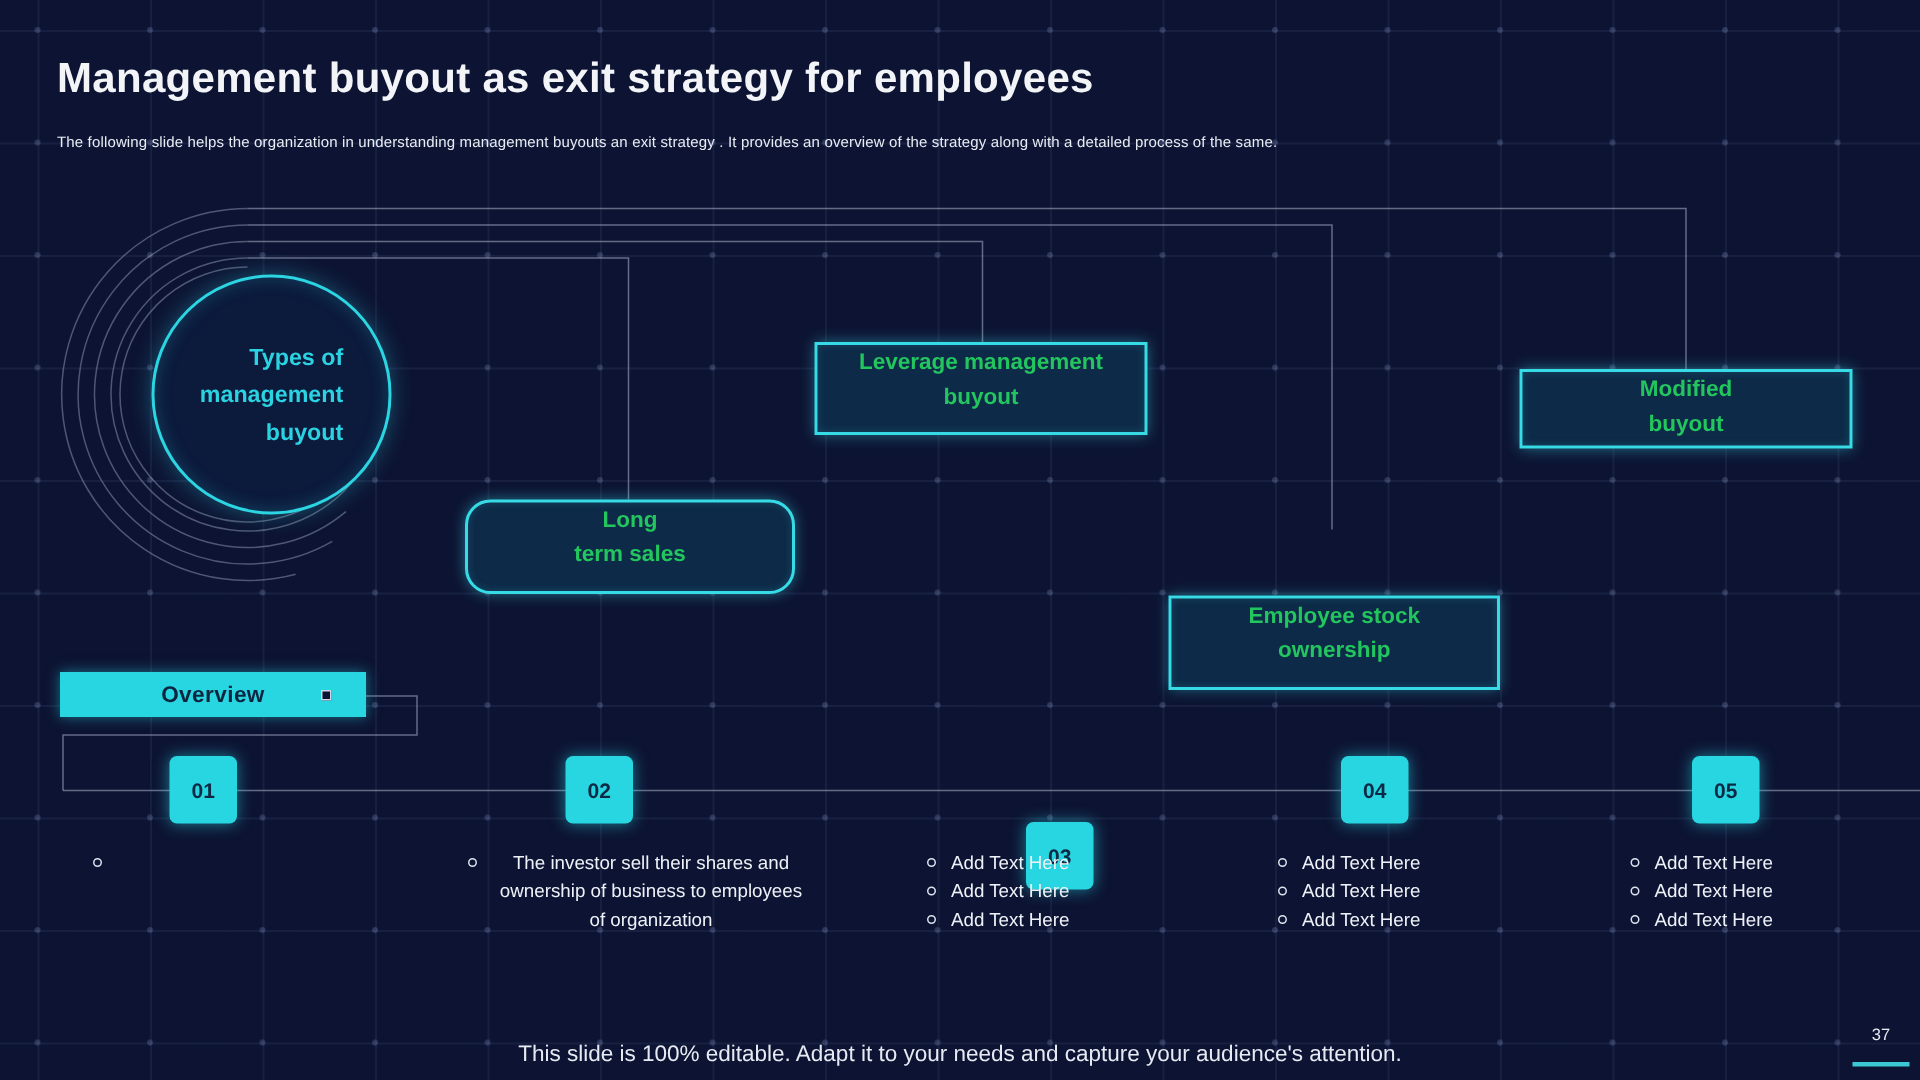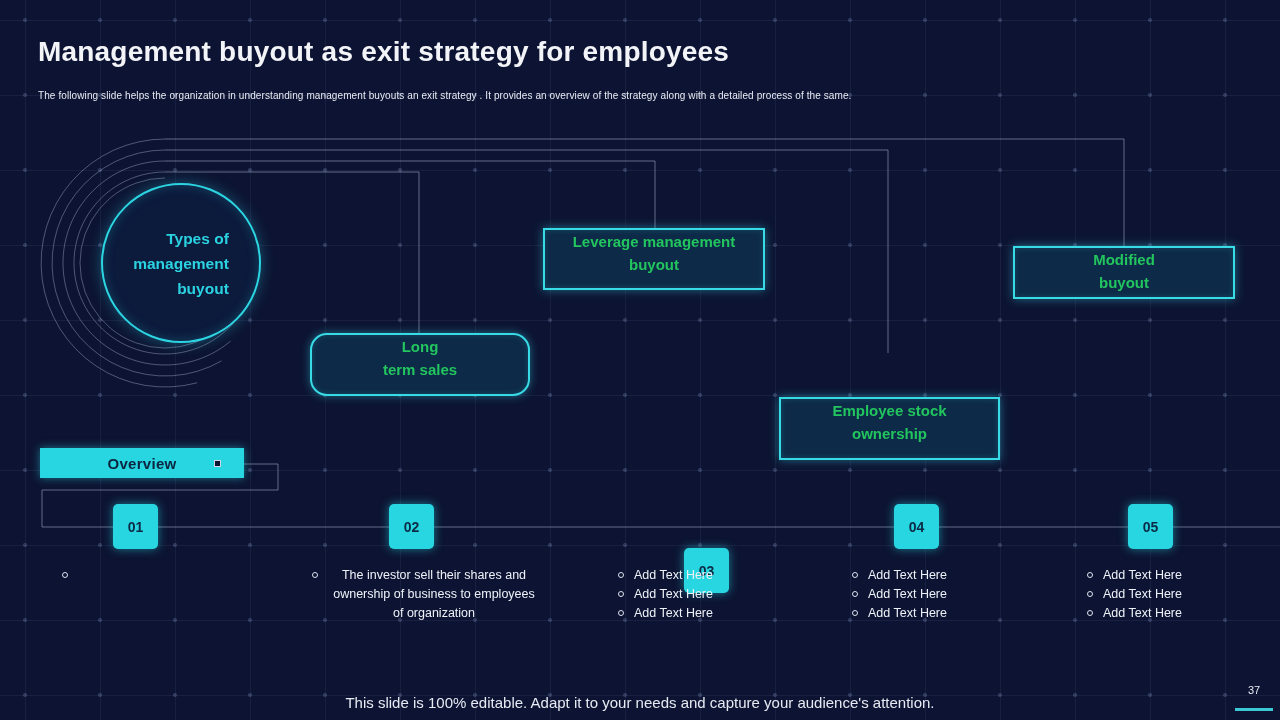--- a/index.html
+++ b/index.html
@@ -61,21 +61,21 @@
     background:#0d1433; border:1px solid #cfd6e6;
   }
 
   .step-num {
     position:absolute; top:504px; width:45px; height:45px; z-index:2;
     background:#27d6e0; border-radius:5px; color:#0c2a45;
     font-weight:bold; font-size:14px;
     display:flex; align-items:center; justify-content:center;
     box-shadow:0 0 10px rgba(39,214,224,.55);
   }
-  .num-1 { left:113px; }  .num-2 { left:389px; }  .num-3 { left:684px;margin-top:44px; }
+  .num-1 { left:113px; }  .num-2 { left:377px; }  .num-3 { left:684px;margin-top:44px; }
   .num-4 { left:894px; }  .num-5 { left:1128px; }
 
   .bullets { position:absolute; top:566px; z-index:2; }
   .col-1 { left:62px;  width:205px; }
   .col-2 { left:312px; width:232px;text-align:center; }
   .col-3 { left:618px; width:160px; }
   .col-4 { left:852px; width:160px; }
   .col-5 { left:1087px; width:160px; }
   .bullet-item { display:flex; gap:10px; align-items:flex-start; }
   .bullet-marker {

